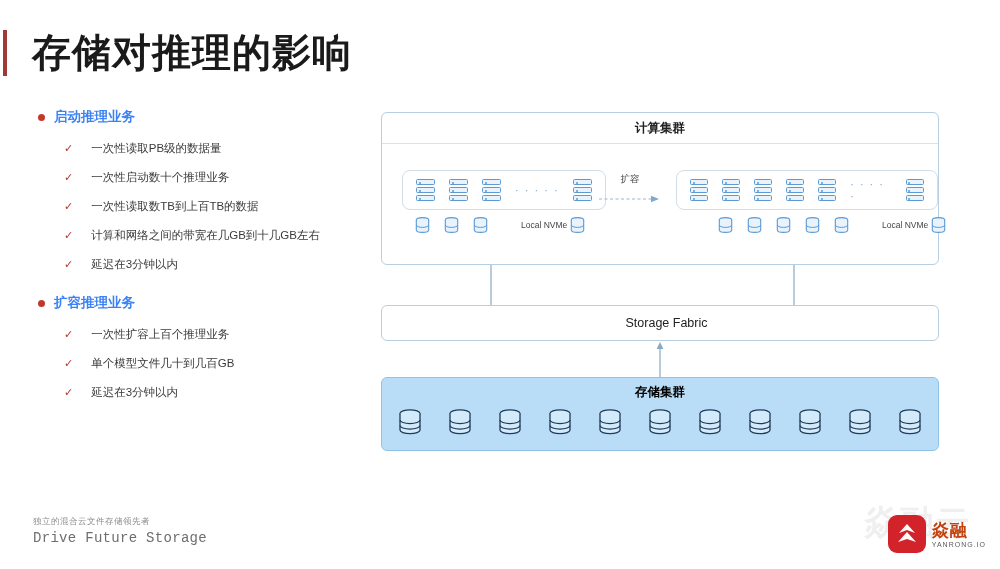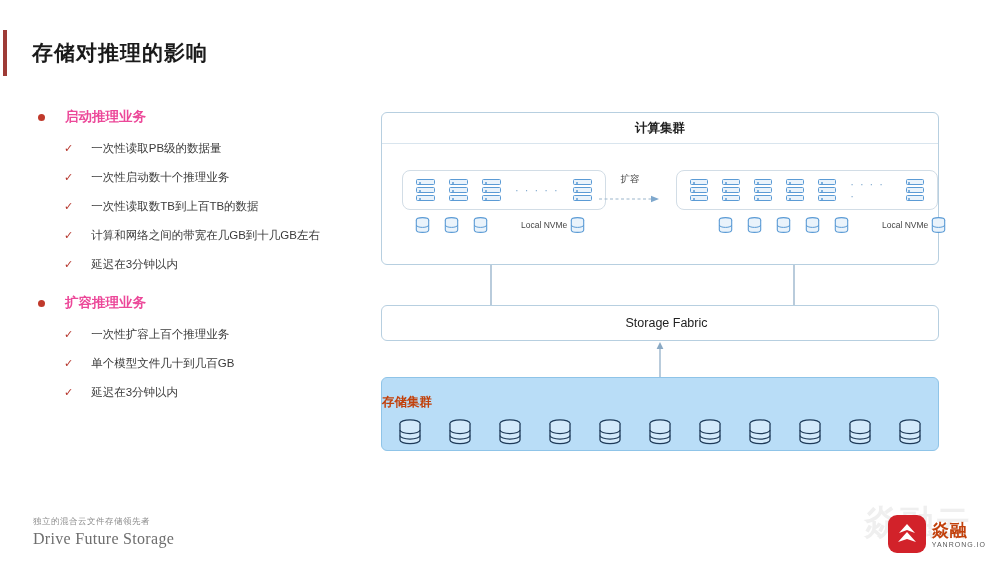--- a/index.html
+++ b/index.html
@@ -11,30 +11,30 @@
   }
   #slide { position: relative; width: 1000px; height: 569px; background: #fff; }
 
   
   .title-accent {
     position: absolute; left: 3px; top: 30px;
     width: 4px; height: 46px; background: #9e3b36;
   }
   .slide-title {
     position: absolute; left: 32px; top: 30px;
-    font-size: 21px; font-weight: bold; color: #1a1a1a;
+    font-size: 39px; font-weight: bold; color: #1a1a1a;
     letter-spacing: 1px; line-height: 46px;
   }
 
   
   .bullets { position: absolute; left: 38px; top: 108px; width: 330px; }
   .section { margin-bottom: 22px; }
   .section-head {
-    display: flex; align-items: center; gap: 20px;
-    font-size: 13.5px; font-weight: bold; color: #ec4899;
+    display: flex; align-items: center; gap: 9px;
+    font-size: 13.5px; font-weight: bold; color: #3b82f6;
     margin-bottom: 14px;
   }
   .dot {
     width: 7px; height: 7px; border-radius: 50%;
     background: #c0392b; flex: 0 0 auto;
   }
   .check-item {
     display: flex; align-items: flex-start; gap: 18px;
     font-size: 11.5px; color: #3a3a3a; line-height: 16px;
     margin-bottom: 13px; padding-left: 26px;
@@ -101,38 +101,38 @@
     text-align: center; line-height: 34px;
     font-size: 12.5px; color: #222;
   }
 
   
   #storage {
     left: 0; top: 265px; width: 558px; height: 74px;
     background: #b9ddf7; border: 1px solid #8fc4e8; border-radius: 6px;
   }
   .storage-title {
-    font-size: 12.5px; font-weight: bold;
-    color: #c2410c; line-height: 13px; padding-top: 18px;
+    text-align: center; font-size: 12.5px; font-weight: bold;
+    color: #000000; line-height: 13px; padding-top: 8px;
   }
   .storage-row {
     display: flex; justify-content: center; align-items: center;
     gap: 26px; padding-top: 10px;
   }
   .db-lg { width: 24px; height: 26px; }
 
   
   .connectors { position: absolute; left: 0; top: 0; width: 558px; height: 335px; pointer-events: none; }
 
   
   .footer { position: absolute; left: 33px; top: 516px; }
   .footer-cn { font-size: 8.5px; color: #8d8d8d; letter-spacing: .5px; }
   .footer-en {
-    font-family: Liberation Serif, serif;
-    font-size: 16px; color: #6e6e6e; margin-top: 2px; letter-spacing: .3px;
+    font-family: Liberation Mono, monospace;
+    font-size: 14px; color: #6e6e6e; margin-top: 2px; letter-spacing: .3px;
   }
 
   .brand { position: absolute; right: 14px; top: 515px; display: flex; align-items: center; gap: 6px; }
   .brand-mark {
     width: 38px; height: 38px; border-radius: 9px; background: #d2222a;
     position: relative; flex: 0 0 auto;
   }
   .brand-mark svg { position: absolute; left: 0; top: 0; }
   .brand-text { display: flex; flex-direction: column; justify-content: center; }
   .brand-cn { font-size: 17px; font-weight: bold; color: #c2410c; line-height: 19px; letter-spacing: 1px; }

